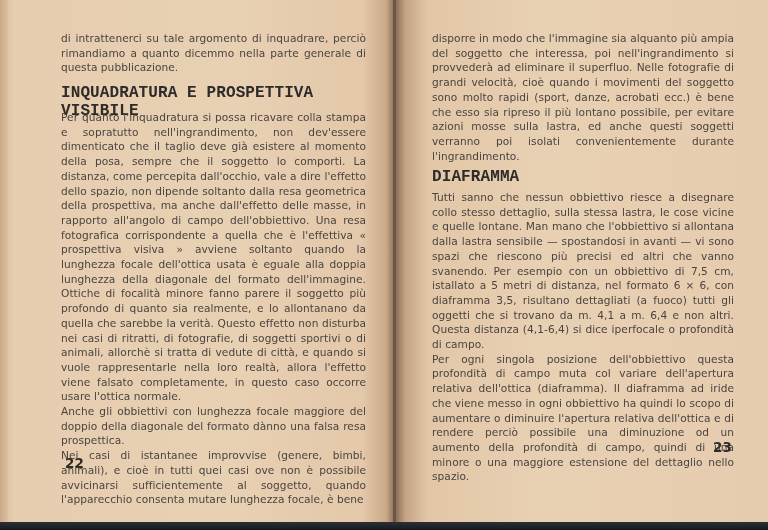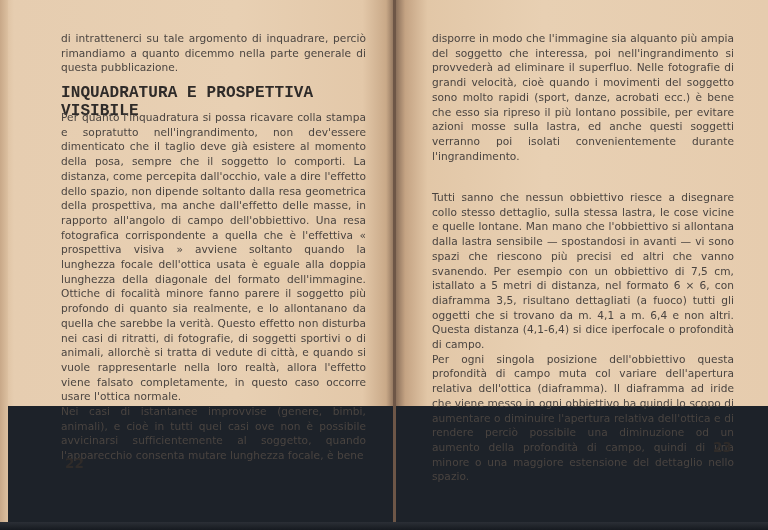--- a/index.html
+++ b/index.html
@@ -6,21 +6,21 @@
   body {
     width:768px; height:530px; overflow:hidden;
     background:#1d2229;
     position:relative;
     font-family:"DejaVu Sans", sans-serif;
   }
   .book {
     position:absolute; left:0; top:0; width:768px; height:522px;
   }
   .page {
-    position:absolute; top:0; height:406px;
+    position:absolute; top:0; height:522px;
     background:#e6cdb0;
     color:#4a4440;
     box-sizing:border-box;
   }
   .page.left {
     left:0; width:394px;
     background: linear-gradient(to right, #d9bb9a 0px, #e6cdb0 14px, #e8d0b3 60%, #e3c8a9 92%, #c9a988 98%, #8d725c 100%);
   }
   .page.right {
     left:394px; width:374px;
@@ -70,31 +70,33 @@
     <div class="left-edge"></div>
 
     <div class="textblock" style="left:61px; top:31px; width:305px;">
       <p>di intrattenerci su tale argomento di inquadrare, perciò rimandiamo a quanto dicemmo nella parte generale di questa pubblicazione.</p>
     </div>
 
     <div class="heading" style="left:61px; top:84px; width:310px;">INQUADRATURA E PROSPETTIVA VISIBILE</div>
 
     <div class="textblock" style="left:61px; top:110px; width:305px;">
       <p>Per quanto l'inquadratura si possa ricavare colla stampa e sopratutto nell'ingrandimento, non dev'essere dimenticato che il taglio deve già esistere al momento della posa, sempre che il soggetto lo comporti. La distanza, come percepita dall'occhio, vale a dire l'effetto dello spazio, non dipende soltanto dalla resa geometrica della prospettiva, ma anche dall'effetto delle masse, in rapporto all'angolo di campo dell'obbiettivo. Una resa fotografica corrispondente a quella che è l'effettiva « prospettiva visiva » avviene soltanto quando la lunghezza focale dell'ottica usata è eguale alla doppia lunghezza della diagonale del formato dell'immagine. Ottiche di focalità minore fanno parere il soggetto più profondo di quanto sia realmente, e lo allontanano da quella che sarebbe la verità. Questo effetto non disturba nei casi di ritratti, di fotografie, di soggetti sportivi o di animali, allorchè si tratta di vedute di città, e quando si vuole rappresentarle nella loro realtà, allora l'effetto viene falsato completamente, in questo caso occorre usare l'ottica normale.</p>
+      <p>Anche gli obbiettivi con lunghezza focale maggiore del doppio della diagonale del formato dànno una falsa resa prospettica.</p>
       <p>Nei casi di istantanee improvvise (genere, bimbi, animali), e cioè in tutti quei casi ove non è possibile avvicinarsi sufficientemente al soggetto, quando l'apparecchio consenta mutare lunghezza focale, è bene</p>
     </div>
 
     <div class="pagenum" style="left:65px; top:455px;">22</div>
   </div>
 
   <div class="page right">
     <div class="textblock" style="left:38px; top:31px; width:302px;">
       <p>disporre in modo che l'immagine sia alquanto più ampia del soggetto che interessa, poi nell'ingrandimento si provvederà ad eliminare il superfluo. Nelle fotografie di grandi velocità, cioè quando i movimenti del soggetto sono molto rapidi (sport, danze, acrobati ecc.) è bene che esso sia ripreso il più lontano possibile, per evitare azioni mosse sulla lastra, ed anche questi soggetti verranno poi isolati convenientemente durante l'ingrandimento.</p>
     </div>
 
+    <div class="heading" style="left:38px; top:168px; width:200px;">DIAFRAMMA</div>
 
     <div class="textblock" style="left:38px; top:190px; width:302px;">
       <p>Tutti sanno che nessun obbiettivo riesce a disegnare collo stesso dettaglio, sulla stessa lastra, le cose vicine e quelle lontane. Man mano che l'obbiettivo si allontana dalla lastra sensibile — spostandosi in avanti — vi sono spazi che riescono più precisi ed altri che vanno svanendo. Per esempio con un obbiettivo di 7,5 cm, istallato a 5 metri di distanza, nel formato 6 × 6, con diaframma 3,5, risultano dettagliati (a fuoco) tutti gli oggetti che si trovano da m. 4,1 a m. 6,4 e non altri. Questa distanza (4,1-6,4) si dice iperfocale o profondità di campo.</p>
       <p>Per ogni singola posizione dell'obbiettivo questa profondità di campo muta col variare dell'apertura relativa dell'ottica (diaframma). Il diaframma ad iride che viene messo in ogni obbiettivo ha quindi lo scopo di aumentare o diminuire l'apertura relativa dell'ottica e di rendere perciò possibile una diminuzione od un aumento della profondità di campo, quindi di una minore o una maggiore estensione del dettaglio nello spazio.</p>
     </div>
 
     <div class="pagenum" style="left:319px; top:439px;">23</div>
   </div>
 
   <div class="spine-line"></div>

